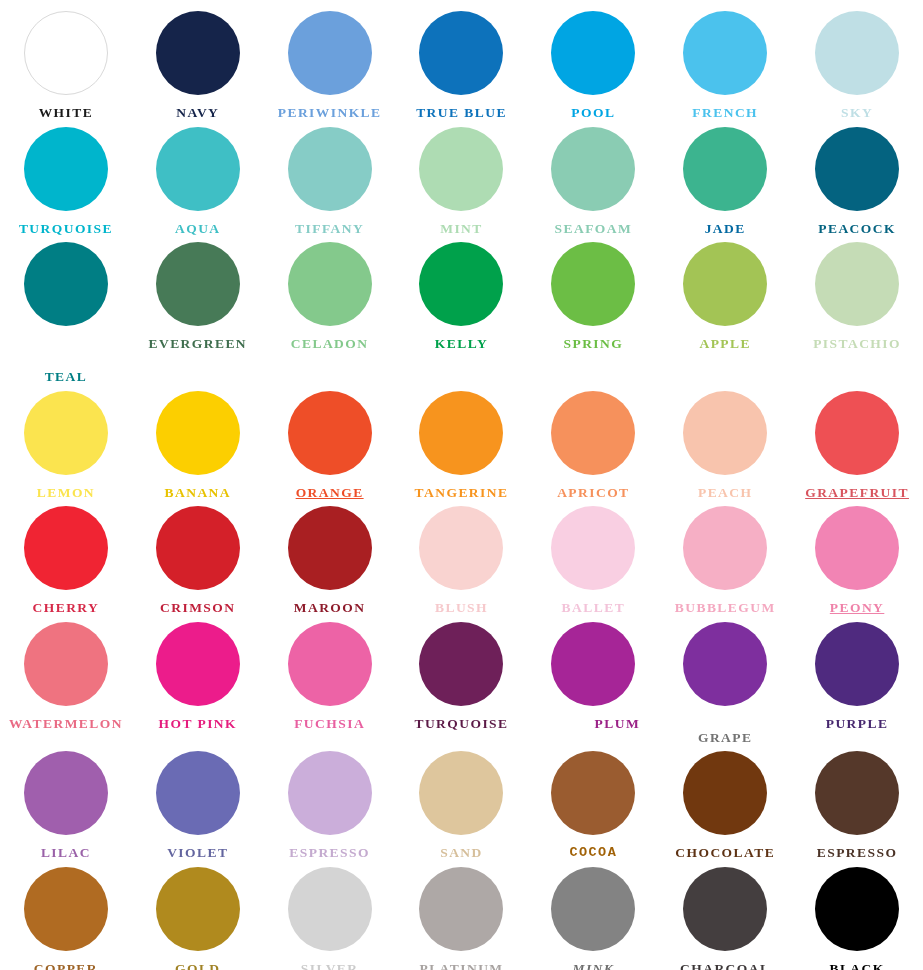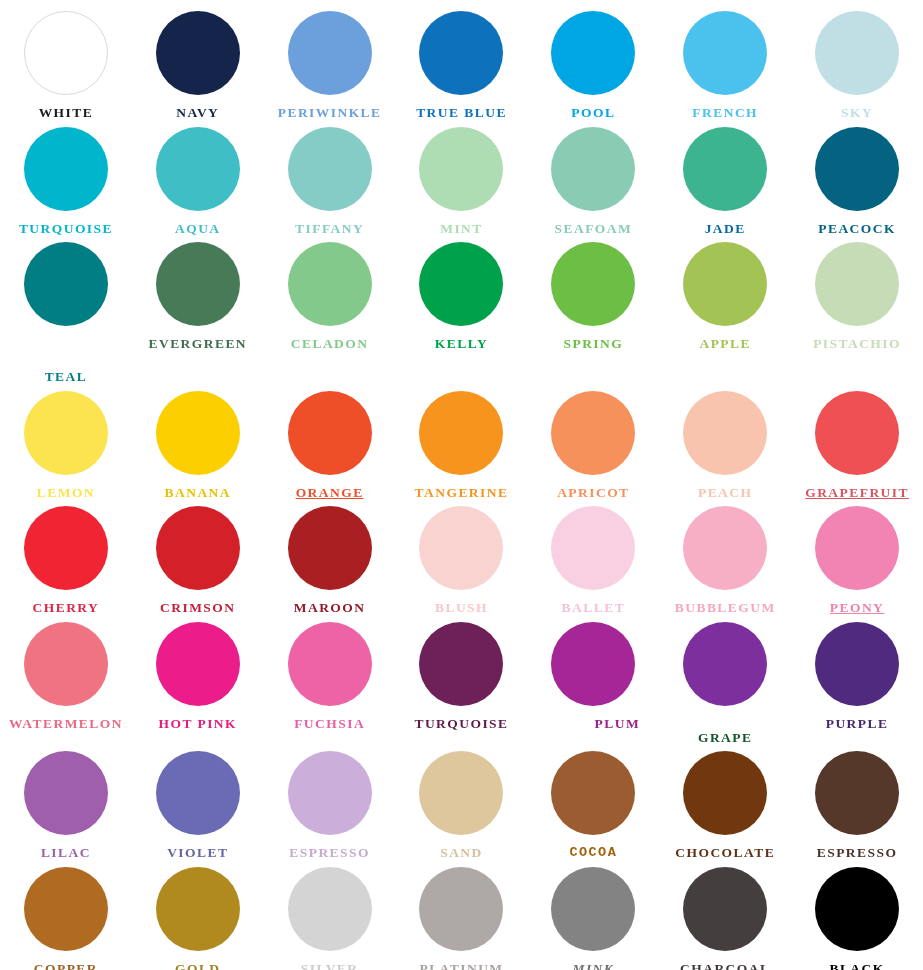--- a/index.html
+++ b/index.html
@@ -209,21 +209,21 @@
     <div class="swatch-cell">
       <div class="swatch-disc" style="background-color: rgb(110, 32, 89);"></div>
       <div class="swatch-label" style="color: rgb(92, 26, 71);">TURQUOISE</div>
     </div>
     <div class="swatch-cell">
       <div class="swatch-disc" style="background-color: rgb(166, 37, 151);"></div>
       <div class="swatch-label" style="color: rgb(155, 34, 135); padding-left: 48px;">PLUM</div>
     </div>
     <div class="swatch-cell">
       <div class="swatch-disc" style="background-color: rgb(126, 47, 158);"></div>
-      <div class="swatch-label" style="color: #14532d; margin-top: 25px;">GRAPE</div>
+      <div class="swatch-label" style="color: #737373; margin-top: 25px;">GRAPE</div>
     </div>
     <div class="swatch-cell">
       <div class="swatch-disc" style="background-color: rgb(79, 42, 127);"></div>
       <div class="swatch-label" style="color: rgb(70, 39, 110);">PURPLE</div>
     </div>
     <div class="swatch-cell">
       <div class="swatch-disc" style="background-color: rgb(160, 95, 173);"></div>
       <div class="swatch-label" style="color: rgb(154, 97, 168);">LILAC</div>
     </div>
     <div class="swatch-cell">

